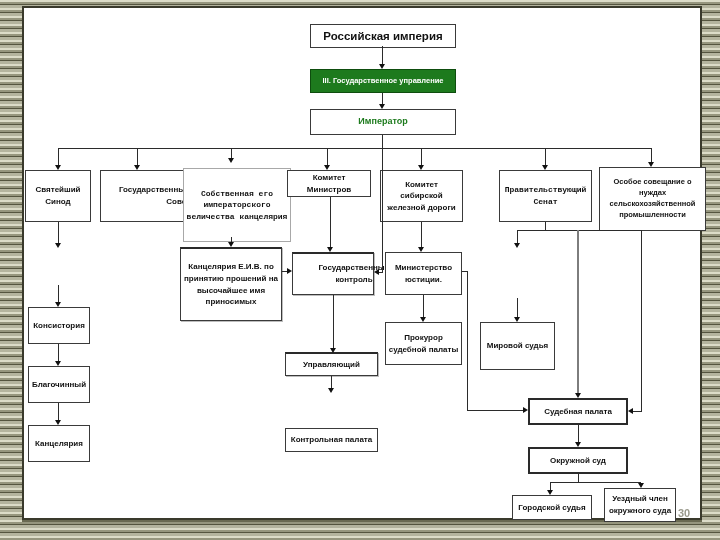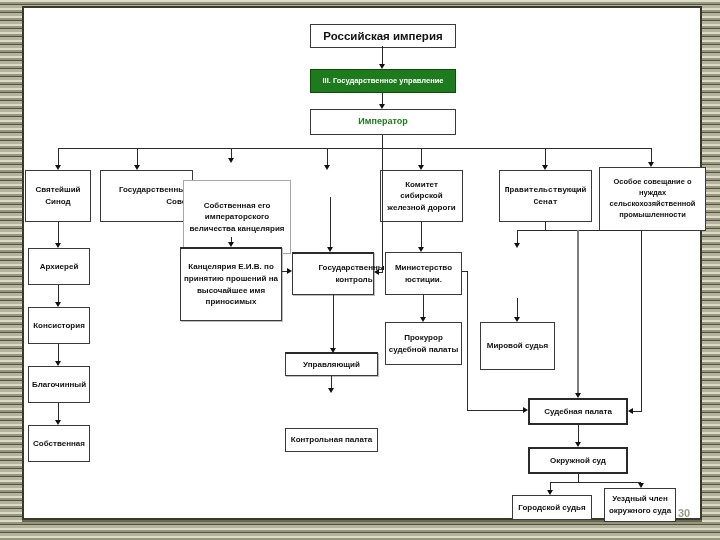--- a/index.html
+++ b/index.html
@@ -43,29 +43,29 @@
 <div class="page"></div>
 
 <div class="stage">
 
   <div class="n title" style="left:310px;top:24px;width:146px;height:24px;">Российская империя</div>
   <div class="n green" style="left:310px;top:69px;width:146px;height:24px;">III. Государственное управление</div>
   <div class="n emp" style="left:310px;top:109px;width:146px;height:26px;">Император</div>
 
   <div class="n" style="left:25px;top:170px;width:66px;height:52px;">Святейший Синод</div>
   <div class="n" style="left:100px;top:170px;width:93px;height:52px;text-align:right;">Государственный Совет</div>
-  <div class="n light" style="left:183px;top:180px;width:108px;height:74px;">Собственная его императорского величества канцелярия</div>
+  <div class="n light" style="left:183px;top:168px;width:108px;height:74px;font-family:Liberation Mono, monospace;">Собственная его императорского величества канцелярия</div>
+  <div class="n" style="left:287px;top:170px;width:84px;height:27px;">Комитет Министров</div>
   <div class="n" style="left:380px;top:170px;width:83px;height:52px;">Комитет сибирской железной дороги</div>
   <div class="n" style="left:499px;top:170px;width:93px;height:52px;font-family:Liberation Mono, monospace;">Правительствующий Сенат</div>
   <div class="n small" style="left:599px;top:167px;width:107px;height:64px;">Особое совещание о нуждах сельскохозяйственной промышленности</div>
 
-  <div class="n" style="left:28px;top:248px;width:62px;height:37px;">Архиерей</div>
   <div class="n" style="left:28px;top:307px;width:62px;height:37px;">Консистория</div>
   <div class="n" style="left:28px;top:366px;width:62px;height:37px;">Благочинный</div>
-  <div class="n" style="left:28px;top:425px;width:62px;height:37px;">Собственная</div>
+  <div class="n" style="left:28px;top:425px;width:62px;height:37px;">Канцелярия</div>
 
   <div class="n topbar" style="left:180px;top:247px;width:102px;height:74px;">Канцелярия Е.И.В. по принятию прошений на высочайшее имя приносимых</div>
   <div class="n topbar" style="left:292px;top:252px;width:82px;height:43px;padding-left:44px;">Государственный контроль</div>
   <div class="n topbar" style="left:285px;top:352px;width:93px;height:24px;">Управляющий</div>
   <div class="n" style="left:285px;top:392px;width:93px;height:24px;margin-top:36px;">Контрольная палата</div>
   <div class="n" style="left:385px;top:252px;width:77px;height:43px;">Министерство юстиции.</div>
   <div class="n" style="left:385px;top:322px;width:77px;height:43px;">Прокурор судебной палаты</div>
 
   <div class="n" style="left:480px;top:322px;width:75px;height:48px;">Мировой судья</div>
   <div class="n thick" style="left:528px;top:398px;width:100px;height:27px;">Судебная палата</div>

